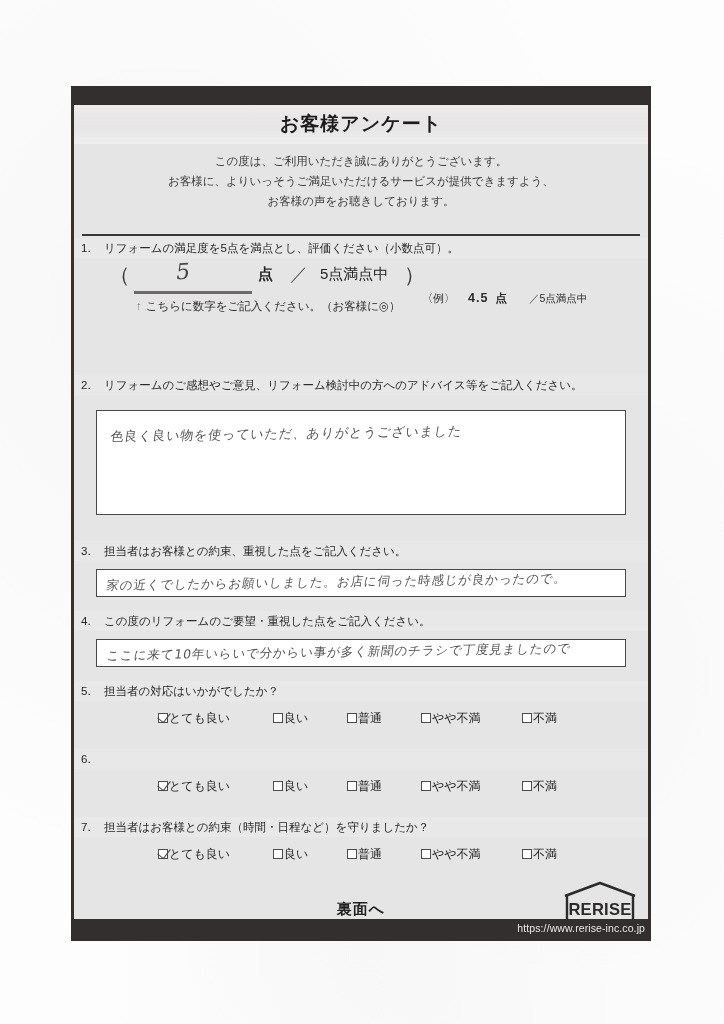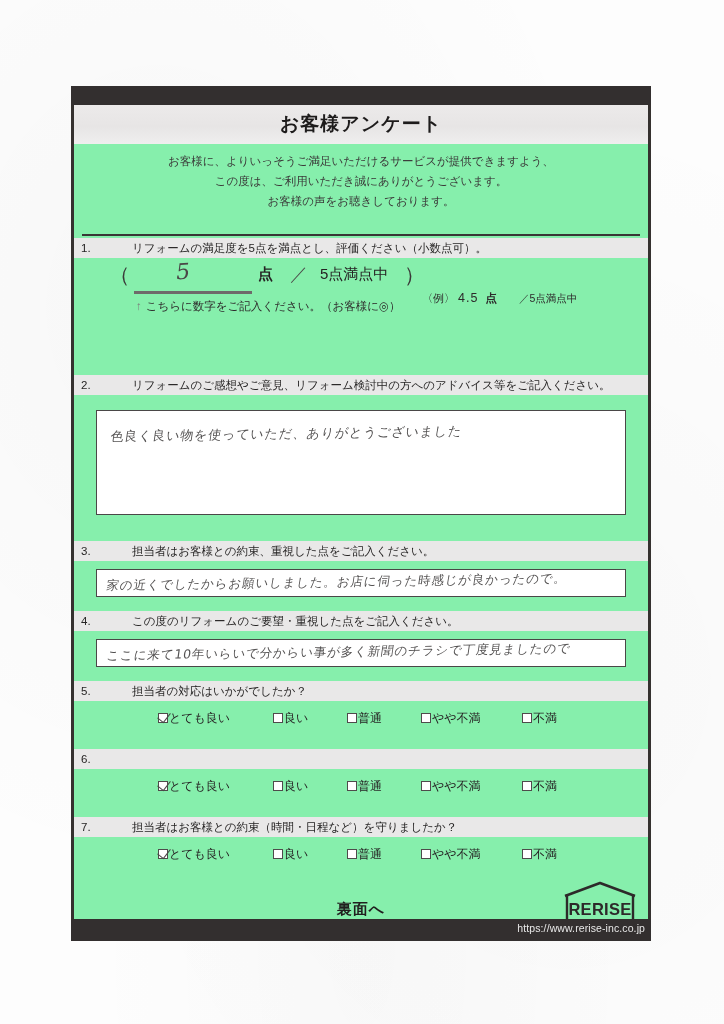--- a/index.html
+++ b/index.html
@@ -77,21 +77,21 @@
     background: #35312f;
   }
   .edge-left { left: 0; }
   .edge-right { left: 577px; }
 
   
   .sheet-body {
     position: absolute;
     left: 3px; top: 19px;
     width: 574px; height: 814px;
-    background: #86efac;
+    background: #e5e5e5;
   }
 
   
   .title-band {
     position: absolute;
     left: 0; top: 0;
     width: 574px; height: 39px;
     background: linear-gradient(180deg,#eceaea 0%, #e7e5e5 55%, #efeeee 100%);
   }
   .form-title {
@@ -136,21 +136,20 @@
   .q-head .q-num {
     position: absolute;
     left: 7px;
     top: 0;
   }
   .q-head .q-text {
     position: absolute;
     left: 30px;
     top: 0;
     white-space: nowrap;
-    margin-left: 28px;
   }
 
   
   .answer-box {
     position: absolute;
     left: 22px;
     width: 530px;
     border: 1.4px solid #4a4747;
     background: #ffffff;
     box-sizing: border-box;
@@ -244,23 +243,23 @@
   .example {
     position: absolute;
     left: 348px;
     top: 34px;
     font-size: 11px;
     color: #2d2b2b;
     white-space: nowrap;
   }
   .example .ex-label { font-size: 11px; }
   .example .ex-val {
-    font-weight: normal;
+    font-weight: bold;
     font-size: 12.5px;
-    margin: 0 7px 0 3px;
+    margin: 0 7px 0 13px;
     letter-spacing: 1px;
   }
   .example .ex-unit { font-weight: bold; font-size: 11.5px; }
   .example .ex-tail { font-size: 10.5px; margin-left: 22px; }
 
   
   .opt-row {
     position: absolute;
     left: 0;
     width: 574px;
@@ -331,22 +330,22 @@
     <div class="top-bar"></div>
     <div class="edge-left"></div>
     <div class="edge-right"></div>
 
     <div class="sheet-body">
 
       <div class="title-band"></div>
       <div class="form-title">お客様アンケート</div>
 
       <div class="intro">
+        <div>この度は、ご利用いただき誠にありがとうございます。</div>
         <div>お客様に、よりいっそうご満足いただけるサービスが提供できますよう、</div>
-        <div>この度は、ご利用いただき誠にありがとうございます。</div>
         <div>お客様の声をお聴きしております。</div>
       </div>
 
       <div class="rule-strong top-rule"></div>
 
       <div class="q-head" style="top:133px;">
         <span class="q-num">1.</span>
         <span class="q-text">リフォームの満足度を5点を満点とし、評価ください（小数点可）。</span>
       </div>
 

